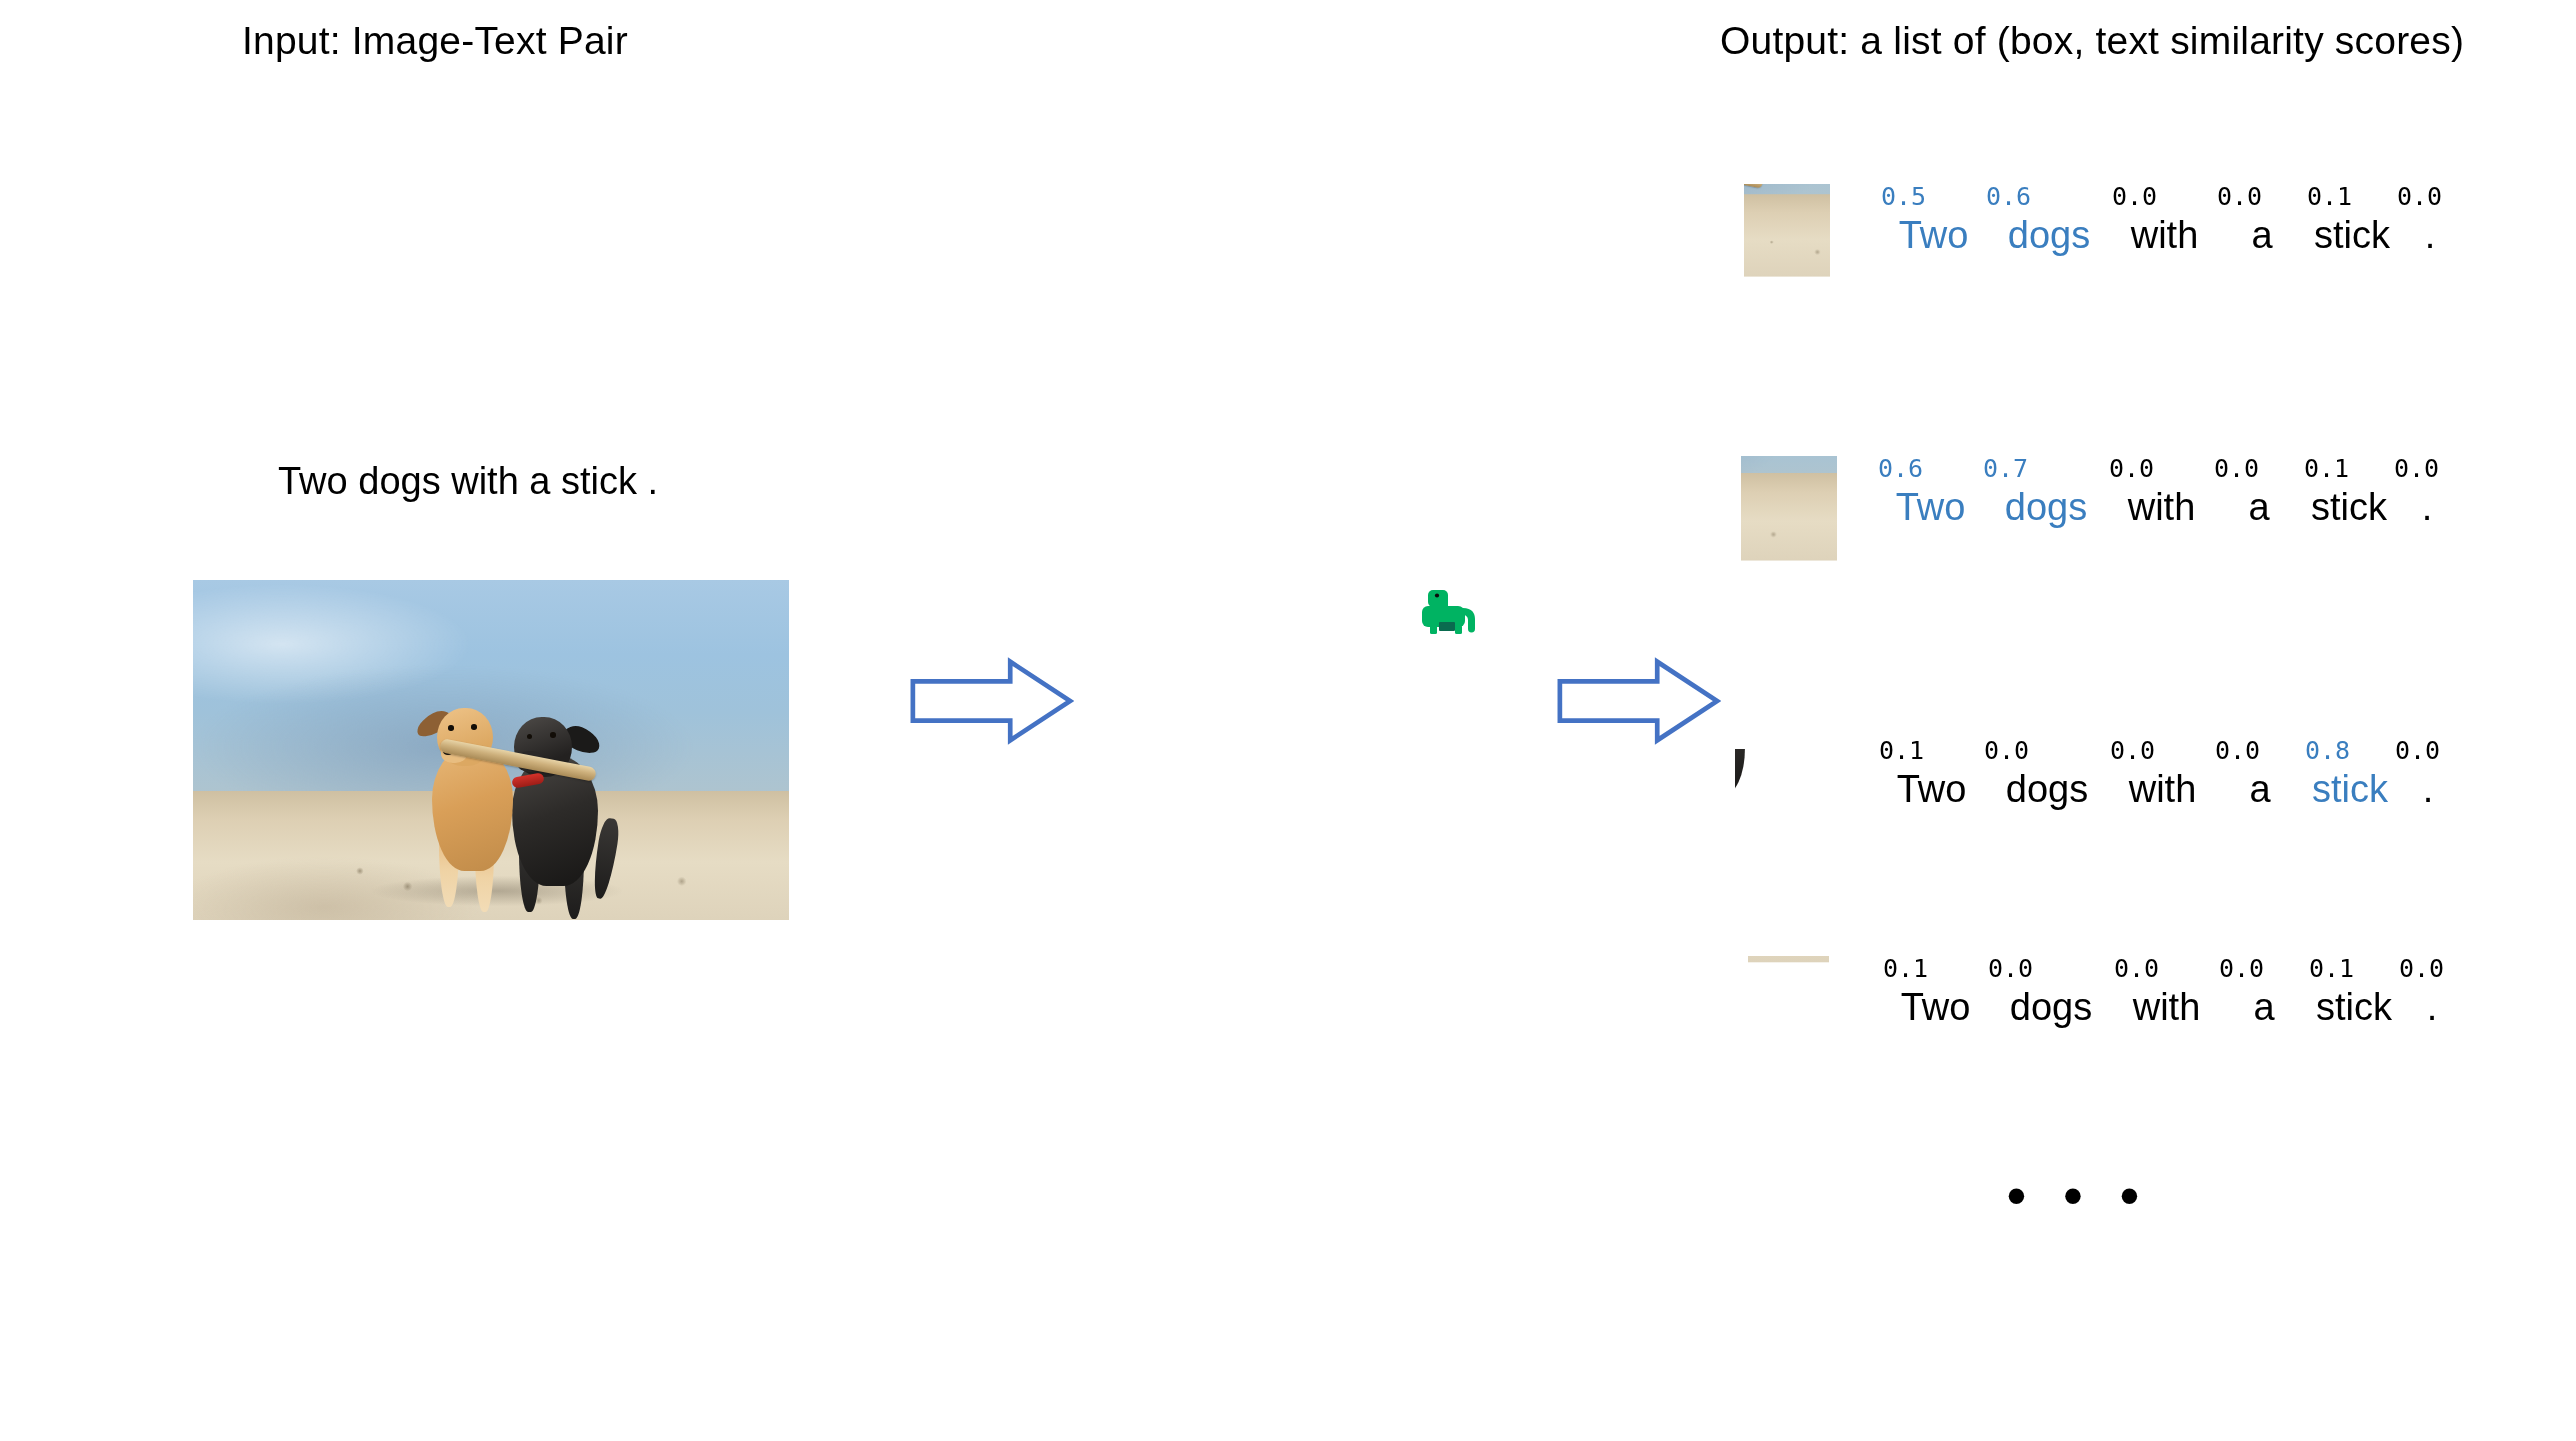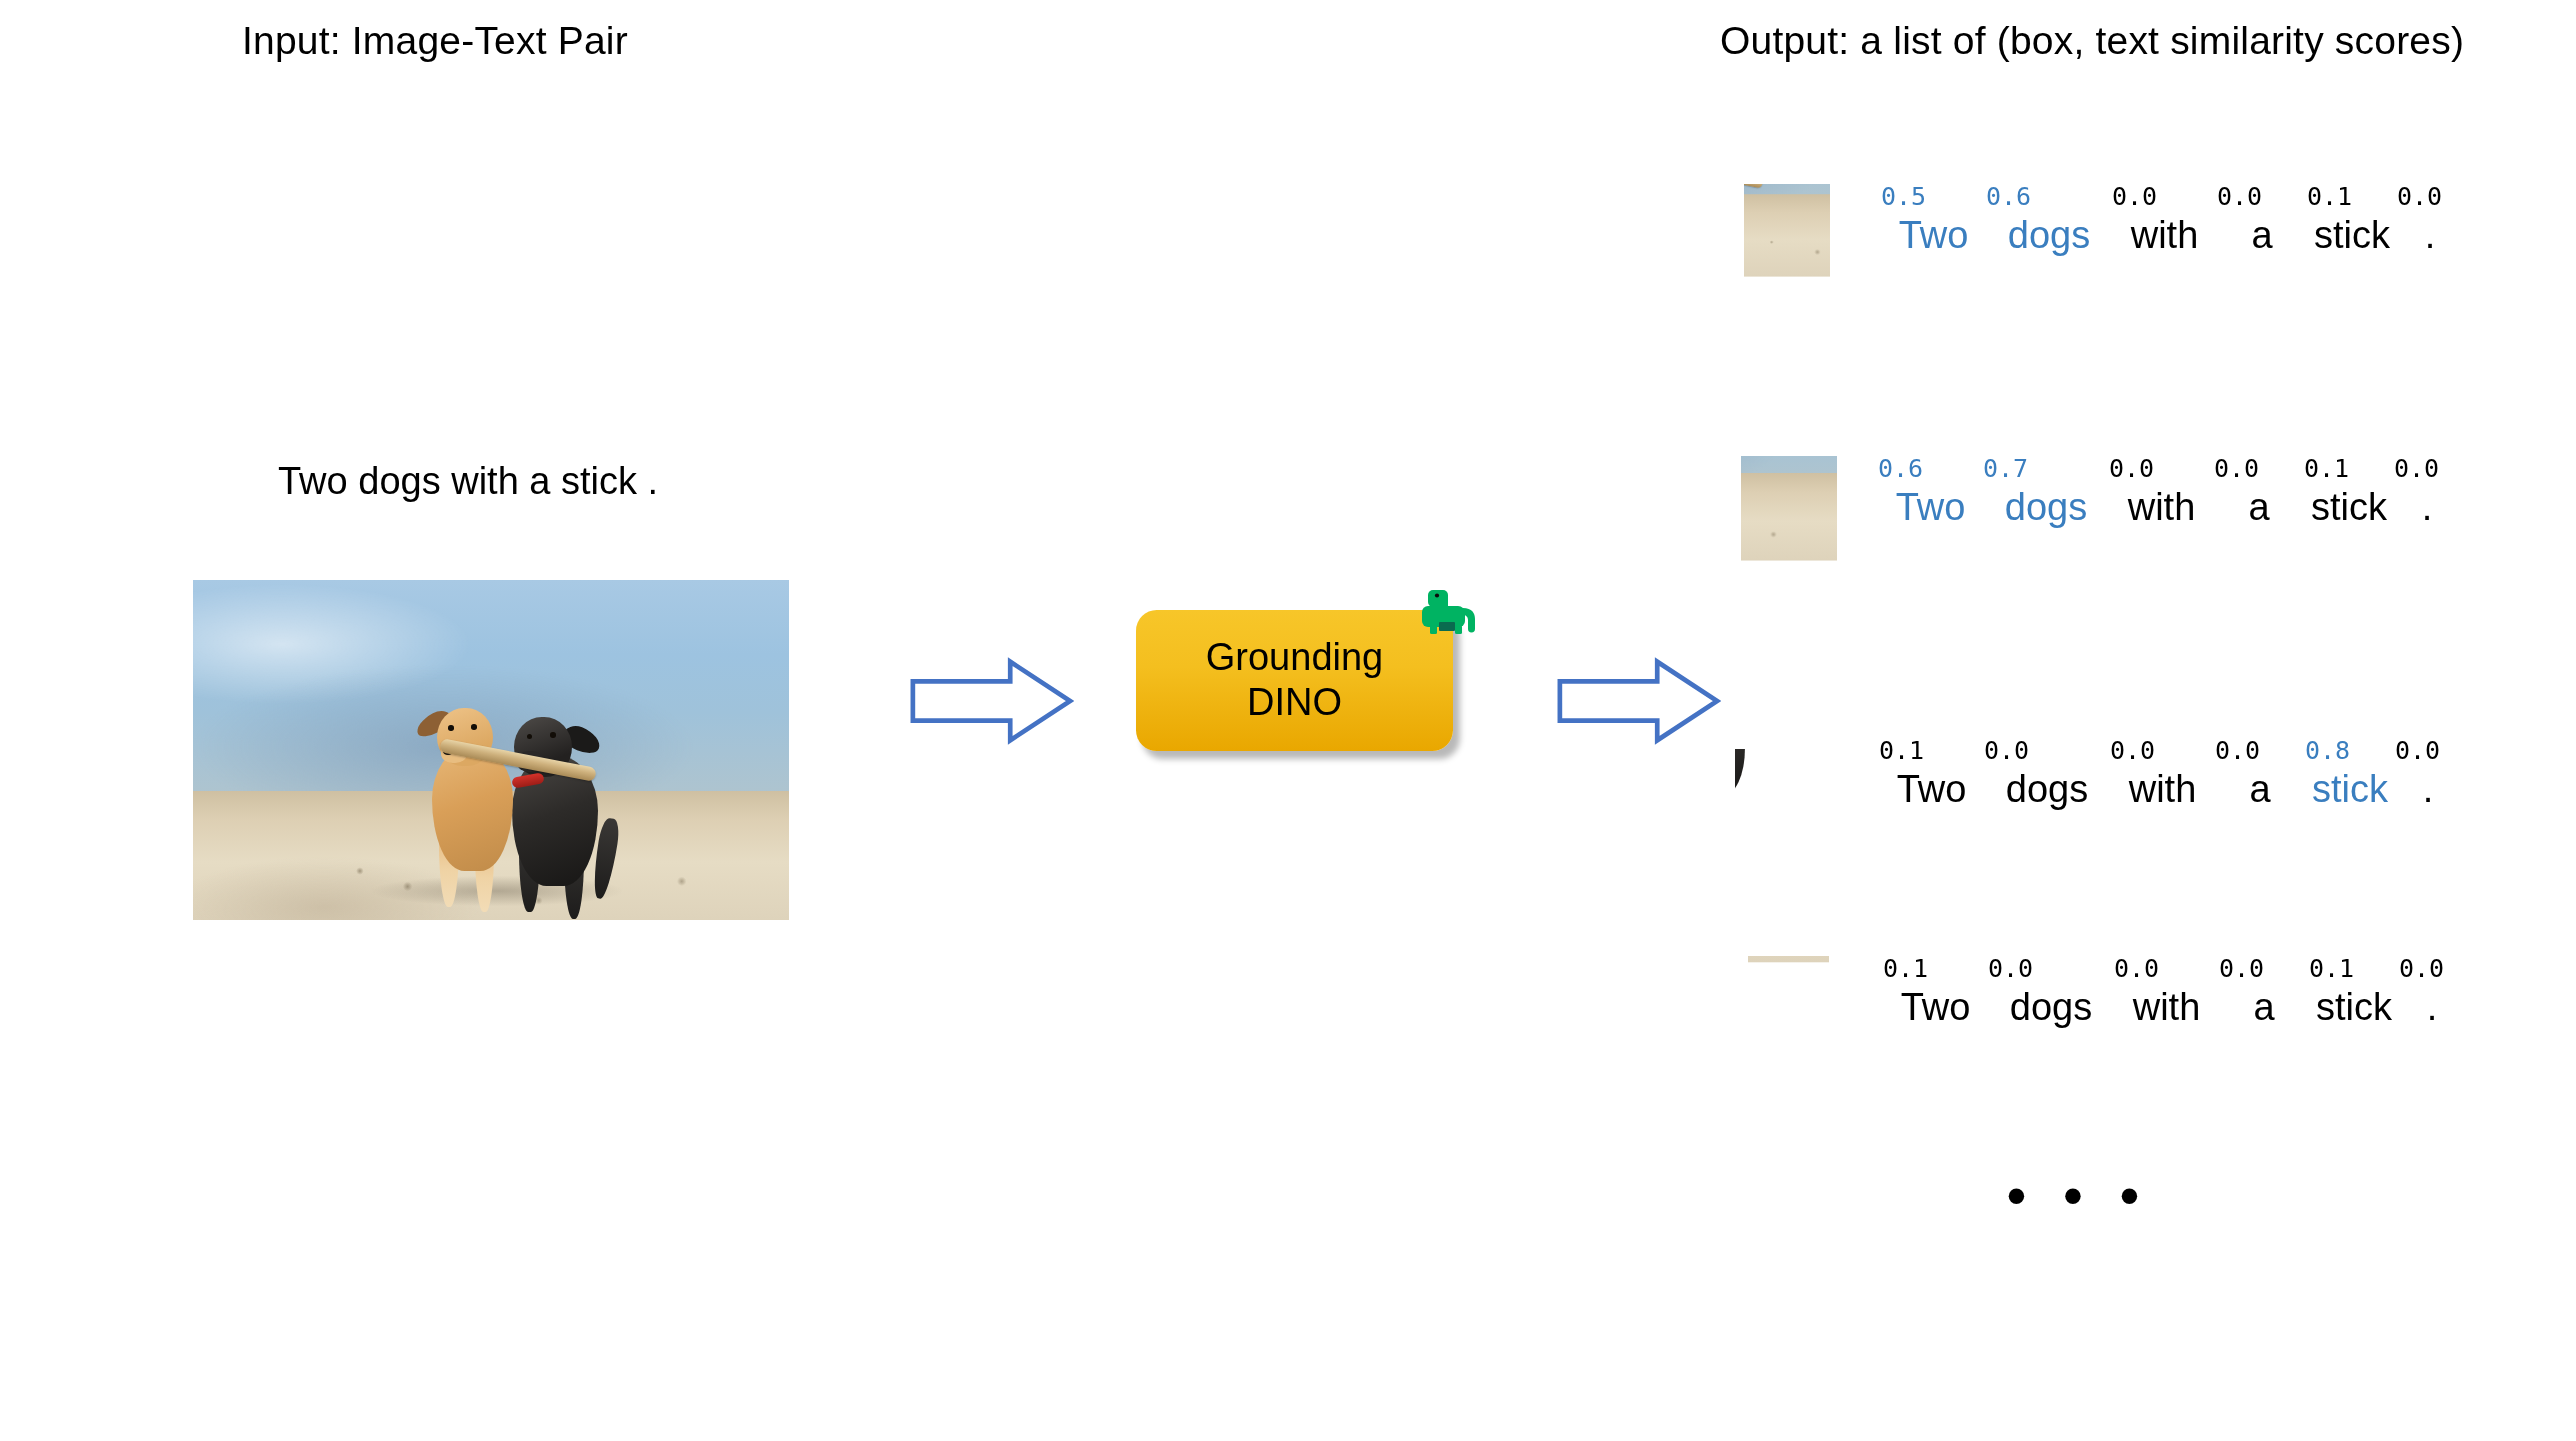--- a/index.html
+++ b/index.html
@@ -309,24 +309,20 @@
       <div class="stick" style="left:246px; top:173px; width:158px; transform:rotate(11deg);"></div>
     </div>
   </div>
 
   <div class="arrow" style="left:909px; top:657px;">
     <svg viewBox="0 0 176 94" width="165" height="88" aria-hidden="true">
       <polygon points="4,26 108,26 108,5 172,47 108,89 108,68 4,68" fill="#ffffff" stroke="#4472C4" stroke-width="5" stroke-linejoin="miter"></polygon>
     </svg>
   </div>
 
-  <div id="dino-box">
-    <div class="line">Grounding</div>
-    <div class="line">DINO</div>
-  </div>
 
   <div id="dino-icon">
     <svg viewBox="0 0 64 64" width="64" height="64" aria-hidden="true">
 
       <path d="M14 10 h10 a5 5 0 0 1 5 5 v12 h-15 a5 5 0 0 1 -5 -5 v-7 a5 5 0 0 1 5 -5 z" fill="#00B362"></path>
 
       <path d="M9 26 h30 a7 7 0 0 1 7 7 v8 a6 6 0 0 1 -6 6 h-31 a6 6 0 0 1 -6 -6 v-9 a6 6 0 0 1 6 -6 z" fill="#00B362"></path>
 
       <path d="M44 28 c9 0 12 5 12 11 v10 a3.5 3.5 0 0 1 -7 0 v-9 c0 -3 -2 -5 -5 -5 z" fill="#00B362"></path>
 

